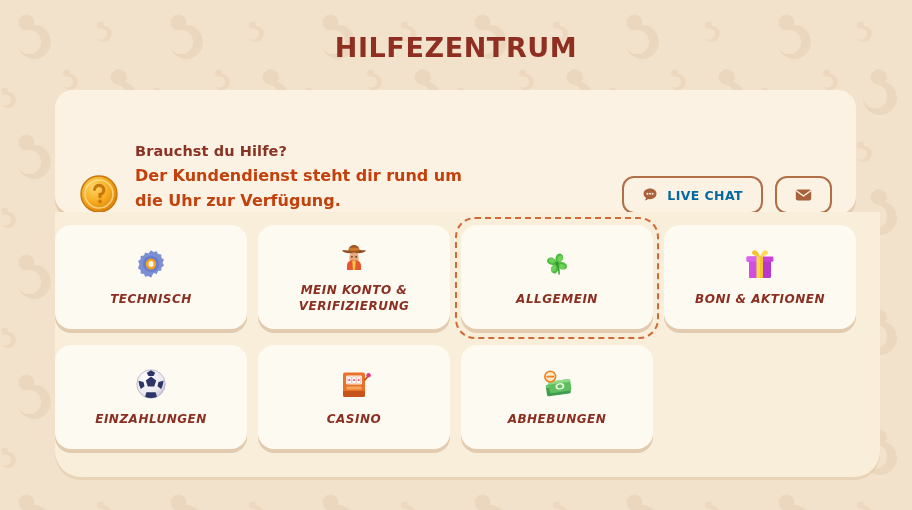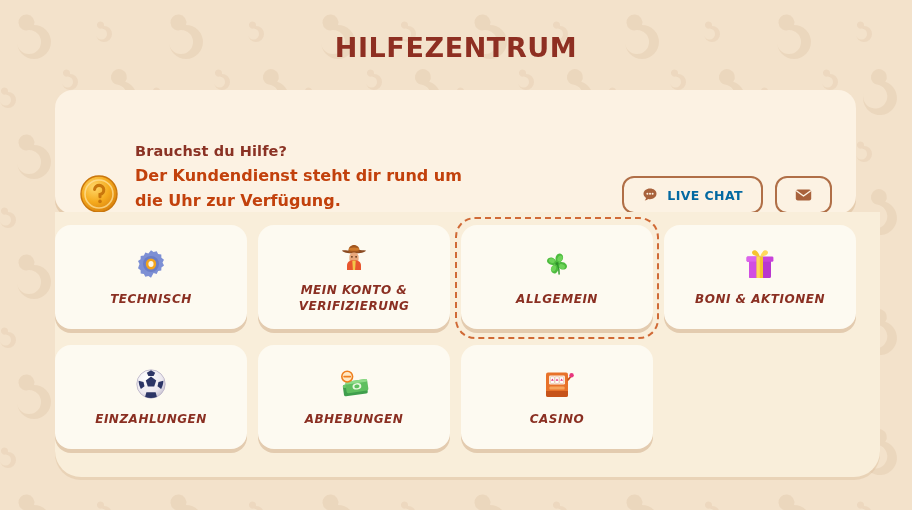--- a/index.html
+++ b/index.html
@@ -328,46 +328,46 @@
         <path d="M17 3.2l-4.2 2.6 1.6 3.2h5.2l1.6-3.2z" fill="#2c3566"></path>
         <path d="M29.4 13.8l-4.9 1.2-1 4.2 3.6 2.7c1.4-2.3 2.2-5.1 2.3-8.1z" fill="#2c3566"></path>
         <path d="M4.6 13.8l4.9 1.2 1 4.2-3.6 2.7c-1.4-2.3-2.2-5.1-2.3-8.1z" fill="#2c3566"></path>
         <path d="M12.4 25.2l-1.3 4.6c1.8.8 3.8 1.2 5.9 1.2s4.1-.4 5.9-1.2l-1.3-4.6z" fill="#2c3566"></path>
       </svg>
       <div class="cat-label">EINZAHLUNGEN</div>
     </div>
 
     <div class="cat-card">
       <svg class="cat-icon" viewBox="0 0 34 34" xmlns="http://www.w3.org/2000/svg">
-        <g transform="rotate(-8 18 20)">
-          <rect x="6" y="16.4" width="24" height="11.6" rx="1.8" fill="#3f9e4d"></rect>
-          <rect x="6" y="16.4" width="24" height="3" rx="1.4" fill="#6dc96f"></rect>
-          <rect x="9" y="13.6" width="22" height="11.6" rx="1.8" fill="#5fbf5f"></rect>
-          <rect x="9" y="13.6" width="22" height="2.8" rx="1.4" fill="#8ddb87"></rect>
-          <ellipse cx="20" cy="19.6" rx="4.4" ry="3.2" fill="#e9f7df"></ellipse>
-          <ellipse cx="20" cy="19.6" rx="2.6" ry="1.9" fill="#5fbf5f"></ellipse>
-        </g>
-        <circle cx="10.2" cy="9.6" r="5.4" fill="#ffe8c4" stroke="#ef7f1f" stroke-width="1.6"></circle>
-        <path d="M7.2 9.6h6" stroke="#ef7f1f" stroke-width="1.9" stroke-linecap="round"></path>
-      </svg>
-      <div class="cat-label">ABHEBUNGEN</div>
-    </div>
-
-    <div class="cat-card">
-      <svg class="cat-icon" viewBox="0 0 34 34" xmlns="http://www.w3.org/2000/svg">
         <path d="M8 5.5h18a2 2 0 0 1 2 2v20.5a2 2 0 0 1-2 2H8a2 2 0 0 1-2-2V7.5a2 2 0 0 1 2-2z" fill="#e8722a"></path>
         <path d="M6 24h22v4a2 2 0 0 1-2 2H8a2 2 0 0 1-2-2z" fill="#c6531a"></path>
         <rect x="9" y="8.6" width="16" height="9" rx="1.4" fill="#fbeadb"></rect>
         <rect x="10.4" y="9.8" width="4" height="6.6" rx="0.8" fill="#ffffff" stroke="#e0b9a0" stroke-width="0.6"></rect>
         <rect x="15" y="9.8" width="4" height="6.6" rx="0.8" fill="#ffffff" stroke="#e0b9a0" stroke-width="0.6"></rect>
         <rect x="19.6" y="9.8" width="4" height="6.6" rx="0.8" fill="#ffffff" stroke="#e0b9a0" stroke-width="0.6"></rect>
         <path d="M12.4 11.4l1.4 2.3h-2.8z" fill="#e8357f"></path>
         <path d="M17 11.4l1.4 2.3h-2.8z" fill="#e8357f"></path>
         <path d="M21.6 11.4l1.4 2.3h-2.8z" fill="#e8357f"></path>
         <rect x="9.4" y="19.4" width="15.2" height="3.2" rx="1.2" fill="#f6a55c"></rect>
         <path d="M28 12.8l3.2-3.8" stroke="#c6531a" stroke-width="1.8" stroke-linecap="round"></path>
         <circle cx="31.6" cy="8.2" r="2.2" fill="#e8357f"></circle>
       </svg>
       <div class="cat-label">CASINO</div>
     </div>
 
+    <div class="cat-card">
+      <svg class="cat-icon" viewBox="0 0 34 34" xmlns="http://www.w3.org/2000/svg">
+        <g transform="rotate(-8 18 20)">
+          <rect x="6" y="16.4" width="24" height="11.6" rx="1.8" fill="#3f9e4d"></rect>
+          <rect x="6" y="16.4" width="24" height="3" rx="1.4" fill="#6dc96f"></rect>
+          <rect x="9" y="13.6" width="22" height="11.6" rx="1.8" fill="#5fbf5f"></rect>
+          <rect x="9" y="13.6" width="22" height="2.8" rx="1.4" fill="#8ddb87"></rect>
+          <ellipse cx="20" cy="19.6" rx="4.4" ry="3.2" fill="#e9f7df"></ellipse>
+          <ellipse cx="20" cy="19.6" rx="2.6" ry="1.9" fill="#5fbf5f"></ellipse>
+        </g>
+        <circle cx="10.2" cy="9.6" r="5.4" fill="#ffe8c4" stroke="#ef7f1f" stroke-width="1.6"></circle>
+        <path d="M7.2 9.6h6" stroke="#ef7f1f" stroke-width="1.9" stroke-linecap="round"></path>
+      </svg>
+      <div class="cat-label">ABHEBUNGEN</div>
+    </div>
+
   </div>
 </div>
 
 </body></html>

